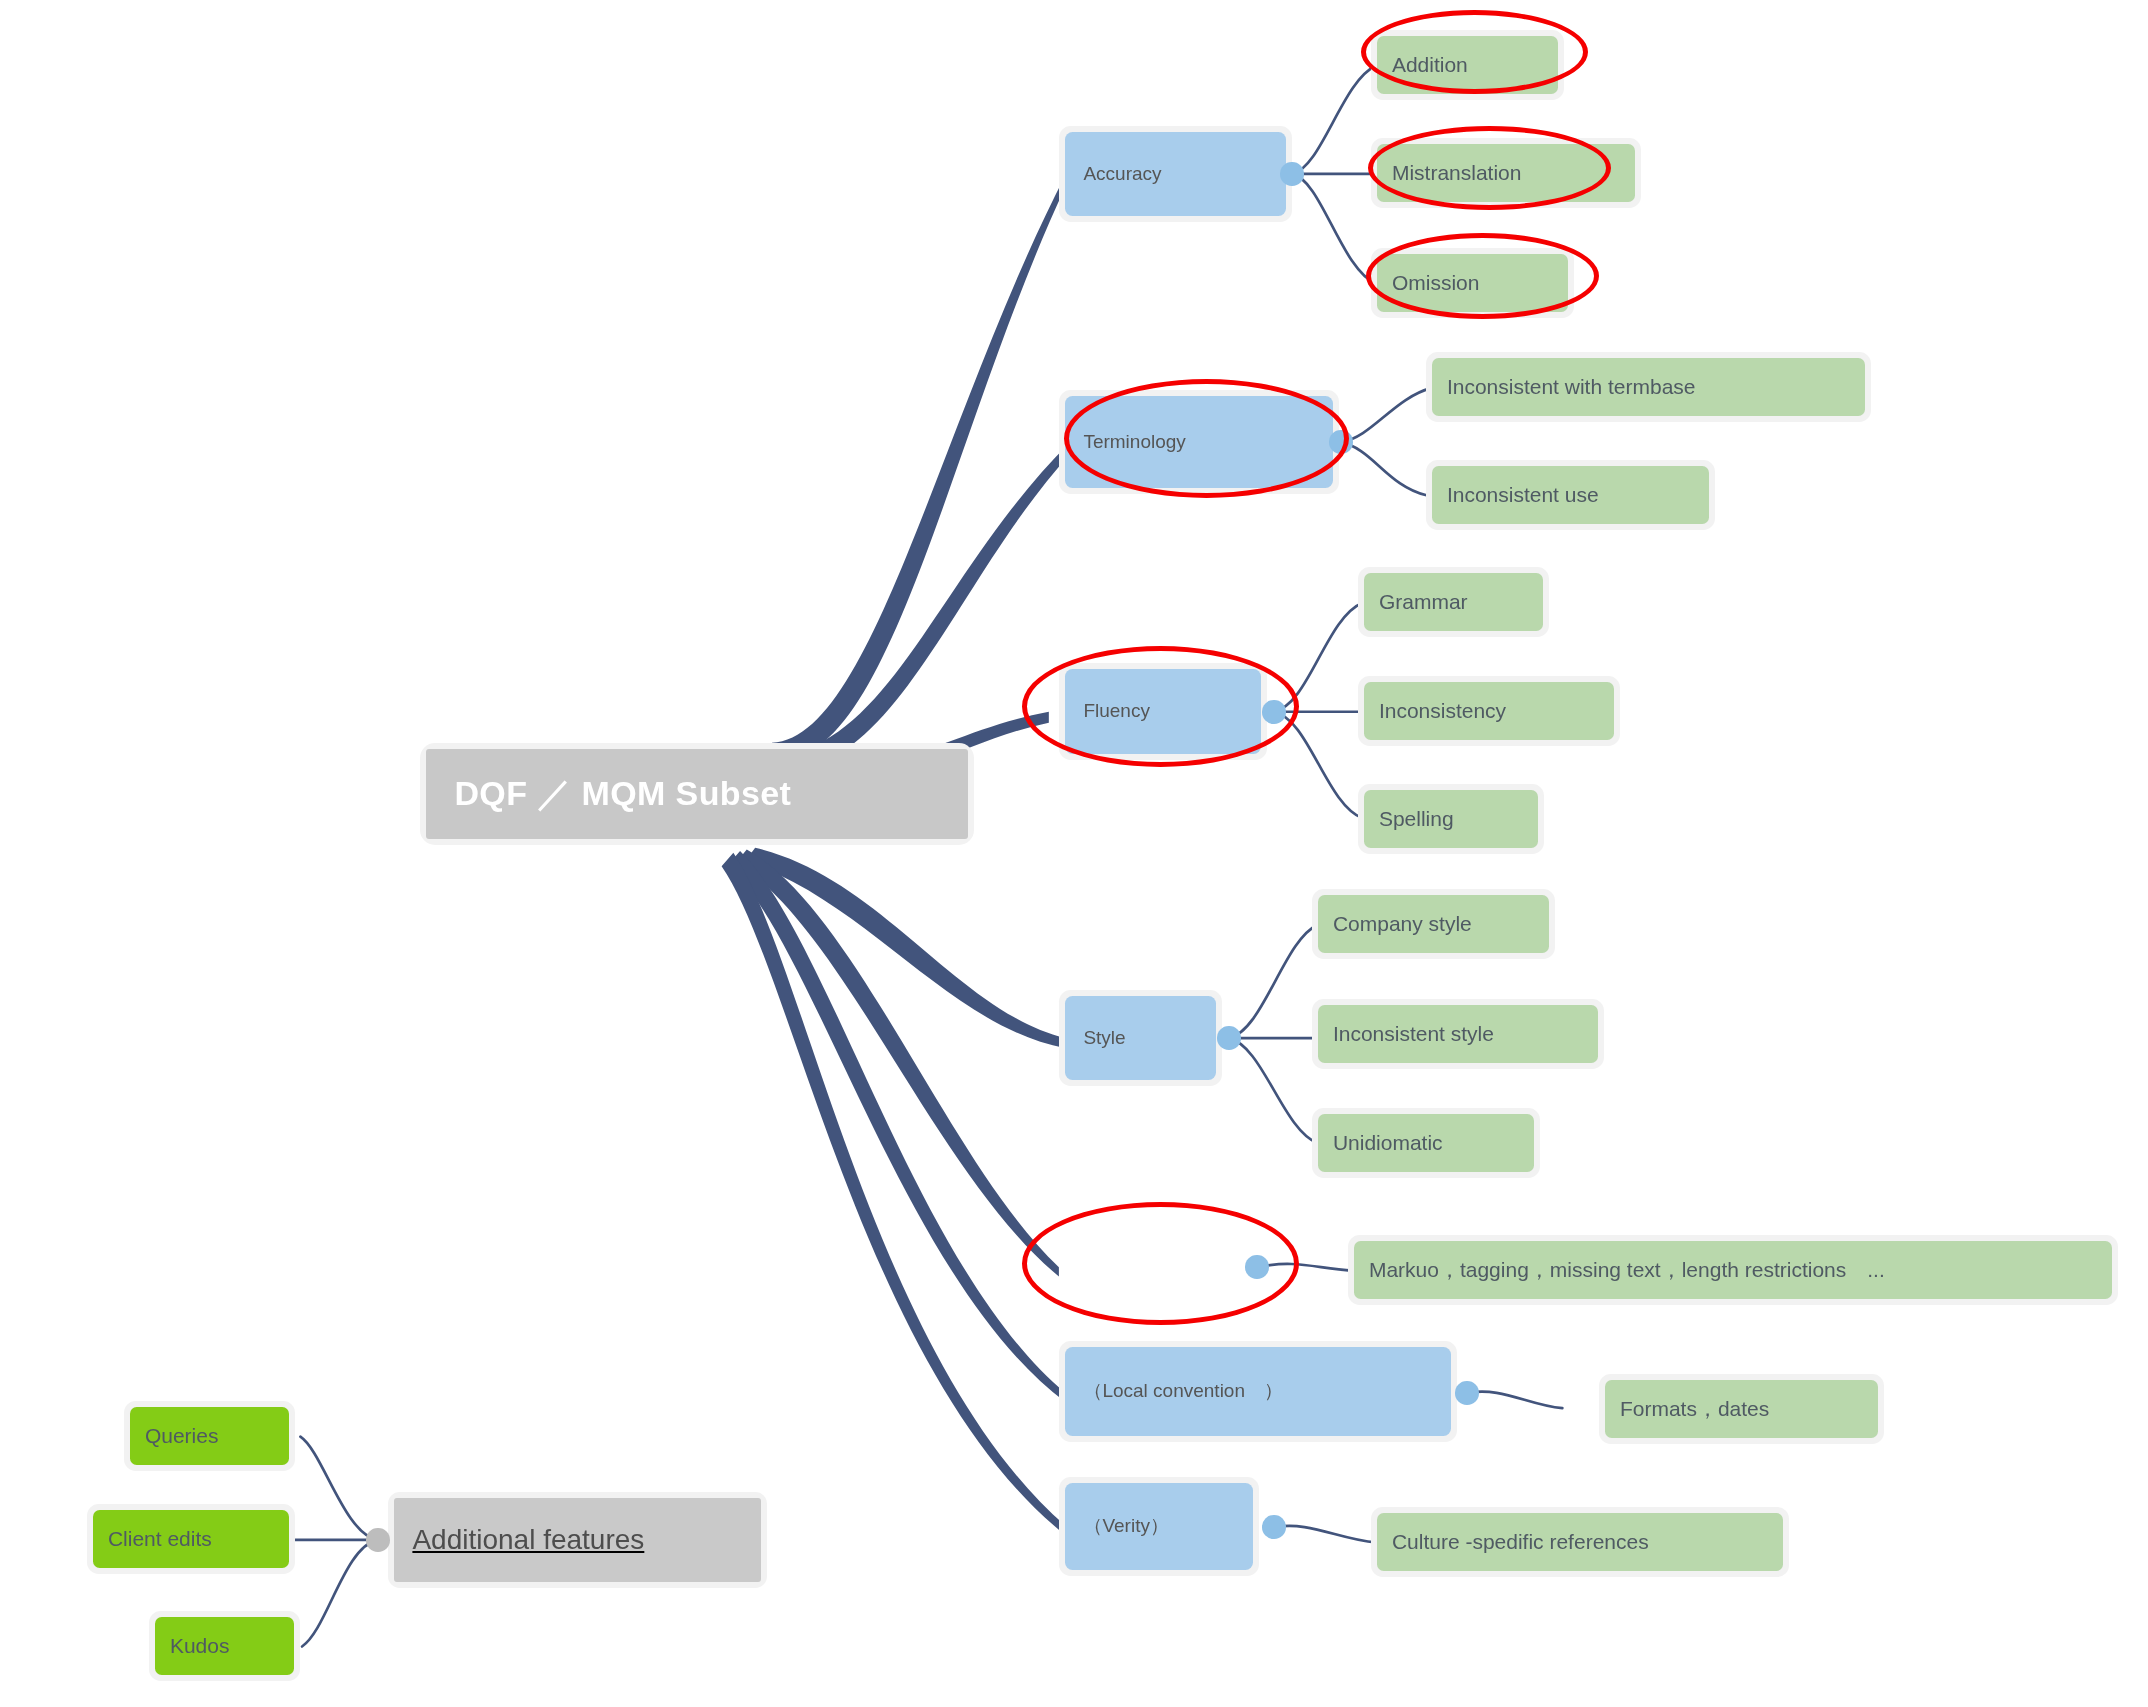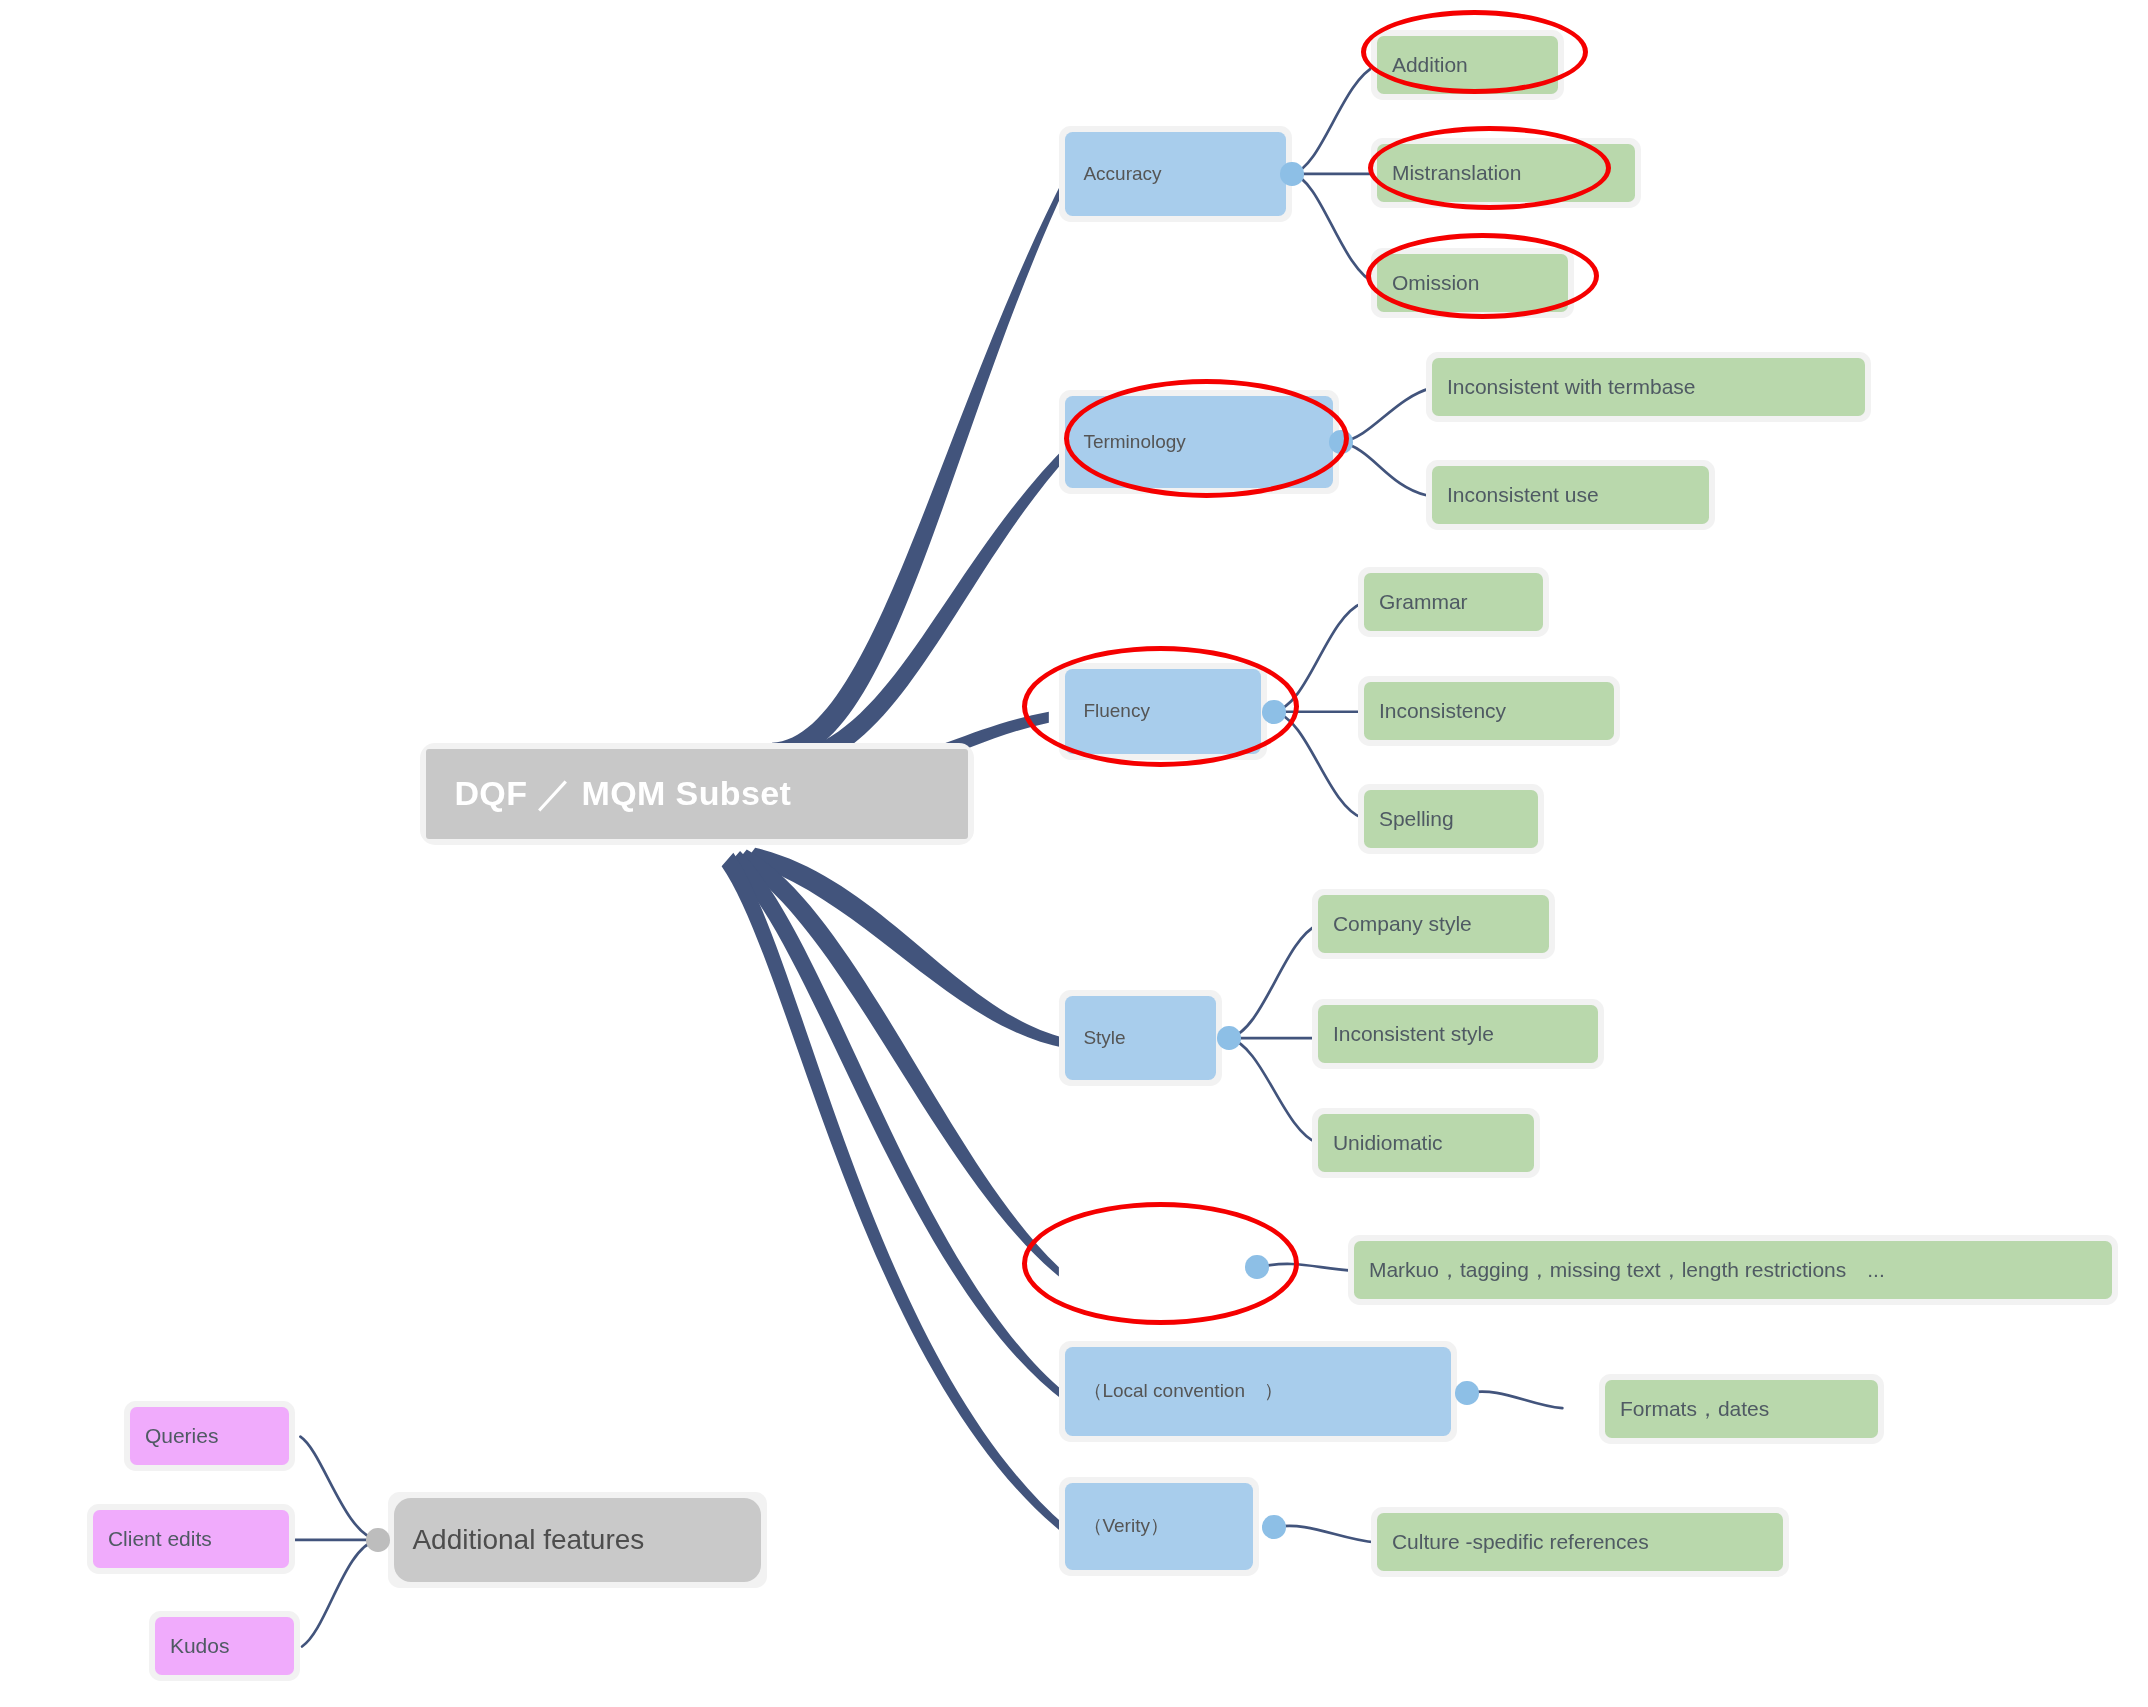--- a/index.html
+++ b/index.html
@@ -68,33 +68,33 @@
     border-radius: 3px;
     padding: 0 28.5px;
   }
   .node.root .label {
     color: #ffffff;
     font-weight: bold;
     font-size: 34px;
     letter-spacing: 0.4px;
   }
 
-  .node.gray > .fill { background: #c9c9c9; border-radius: 17px; }
+  .node.gray > .fill { background: #c9c9c9; border-radius: 3px; text-decoration: underline; }
   .node.gray .label { color: #4d4d4d; font-size: 28px; }
 
   
   .node.blue > .fill { background: #a8cdec; }
   .node.blue .label { color: #555555; font-size: 19px; }
 
   
   .node.green > .fill { background: #b9d8ac; border-radius: 6.7px; padding: 0 15px; }
   .node.green .label { color: #4f5a63; font-size: 21px; }
 
   
-  .node.orange > .fill { background: #f0abfc; border-radius: 6.7px; padding: 0 15px; }
+  .node.orange > .fill { background: #84cc16; border-radius: 6.7px; padding: 0 15px; }
   .node.orange .label { color: #4f5a63; font-size: 21px; }
 
   
   .dot {
     position: absolute;
     border-radius: 50%;
     z-index: 30;
   }
   .dot.blue-dot { background: #8dbfe6; }
   .dot.gray-dot { background: #bdbdbd; }

